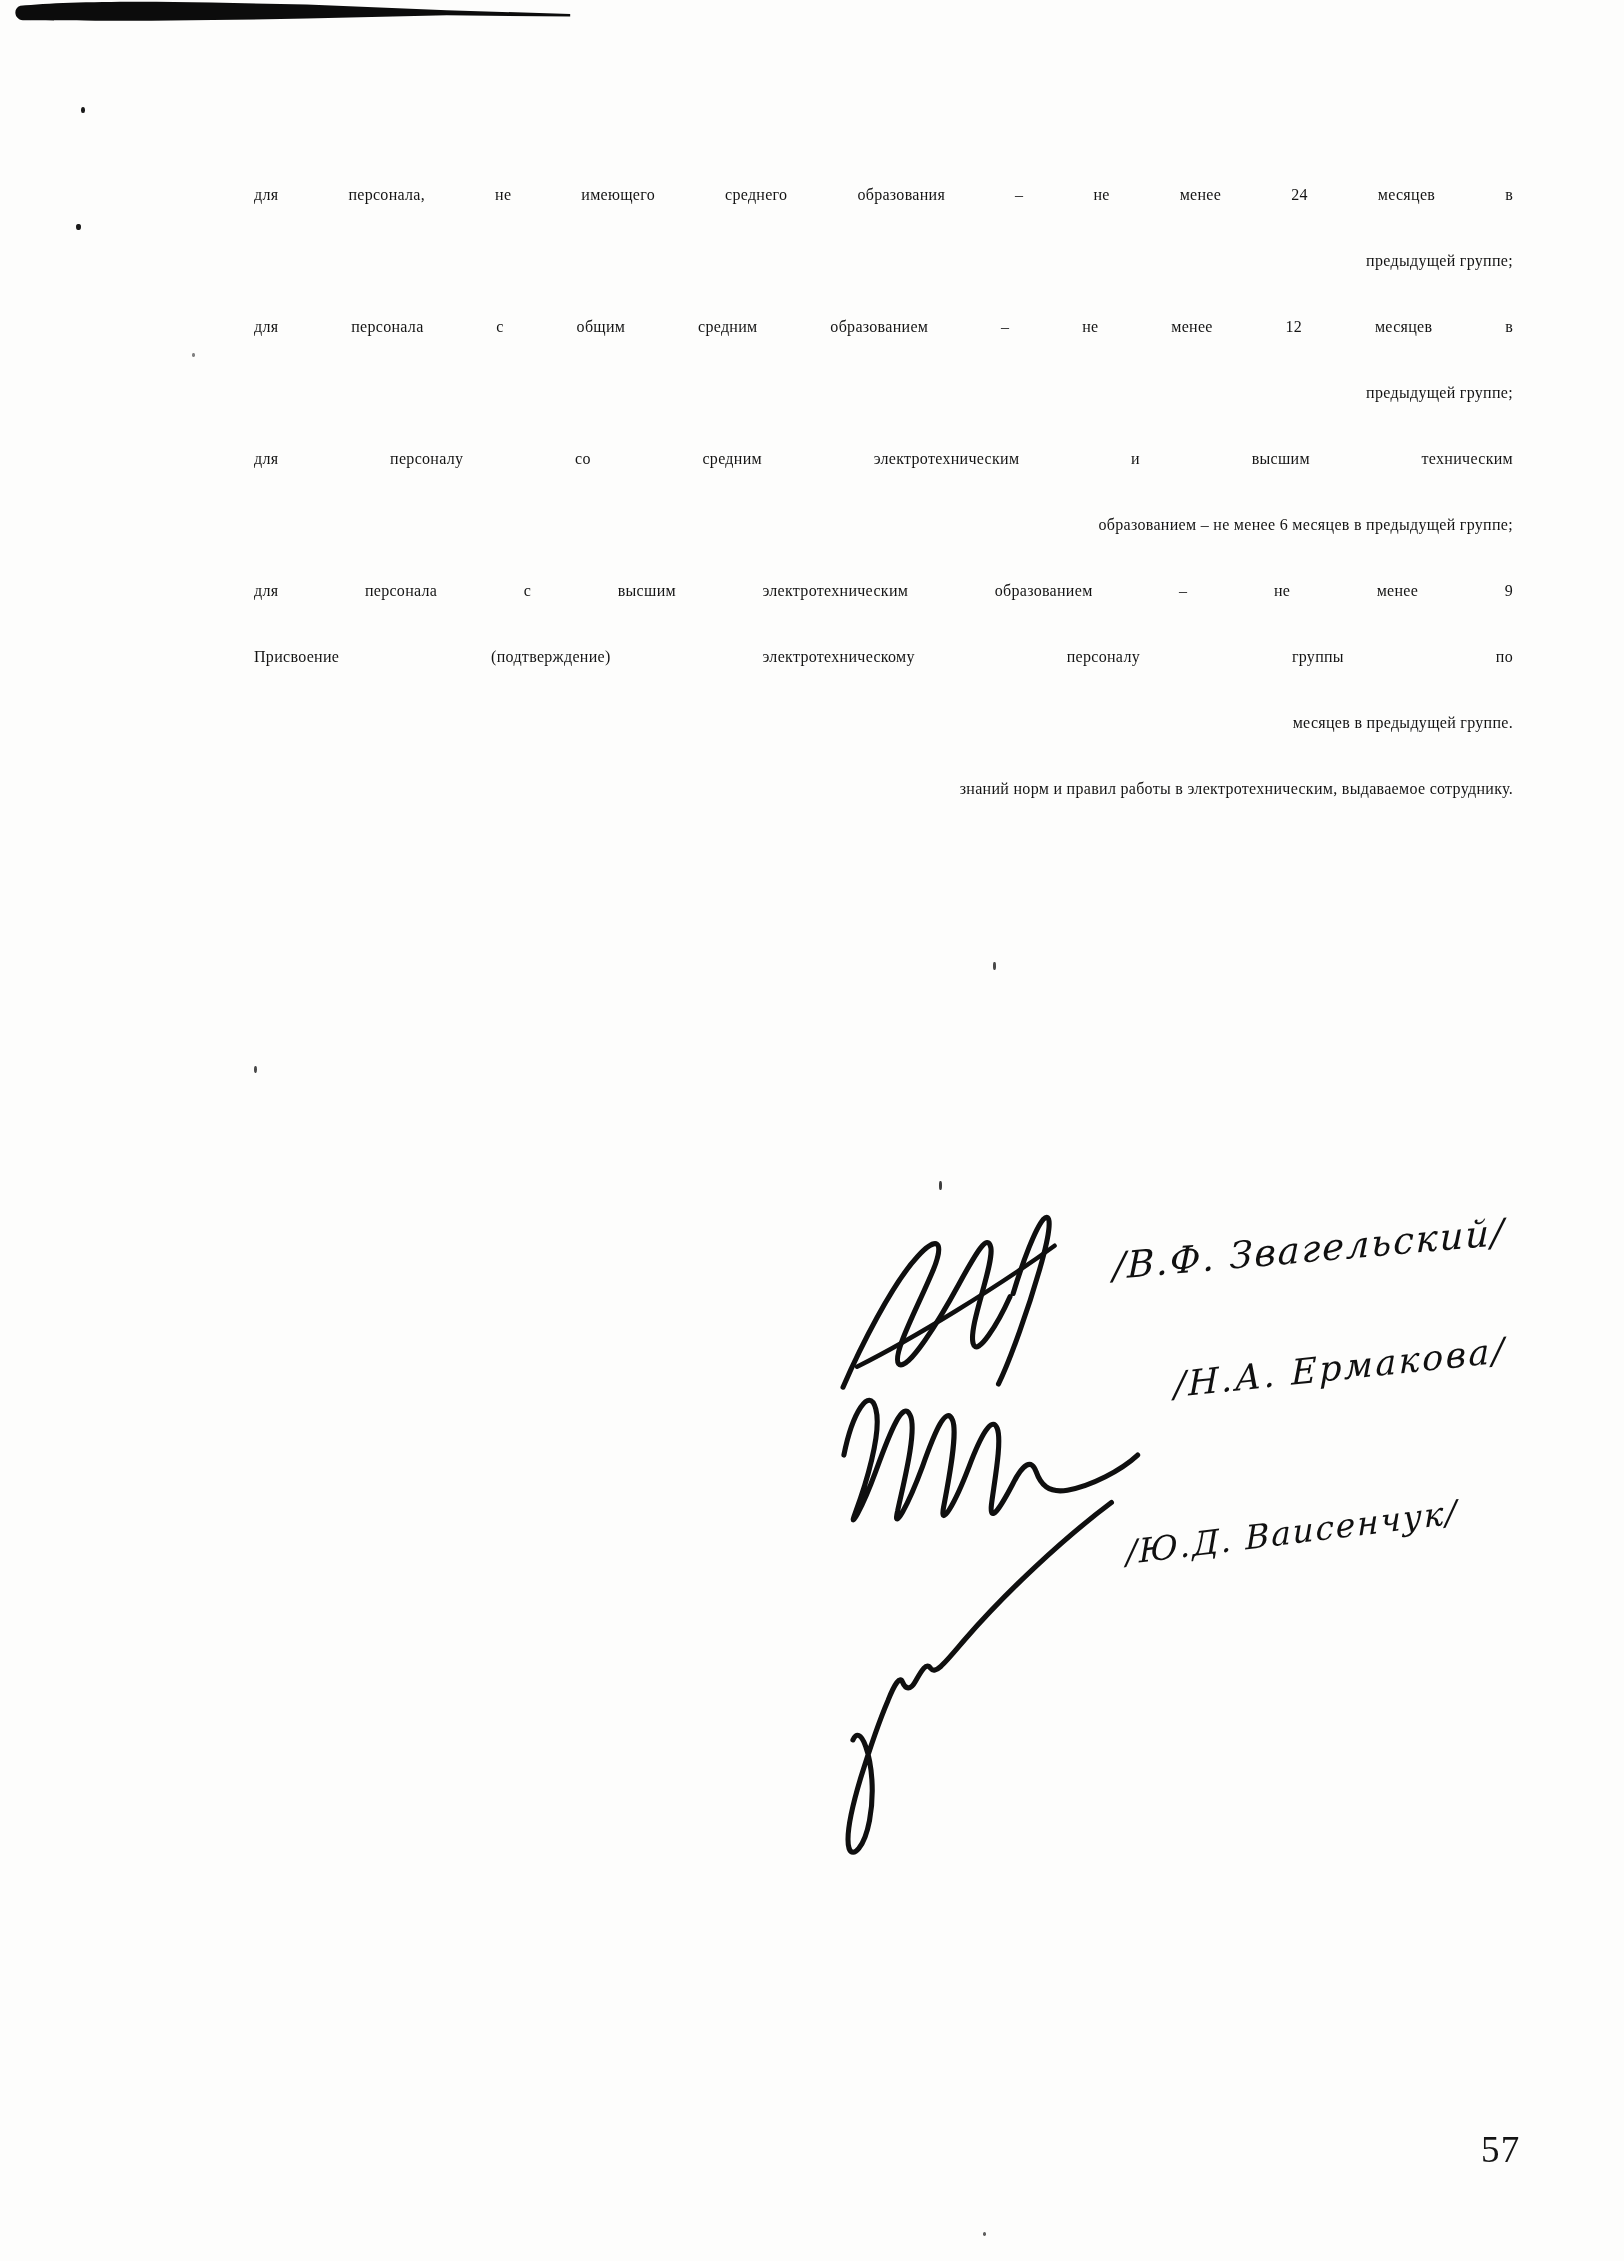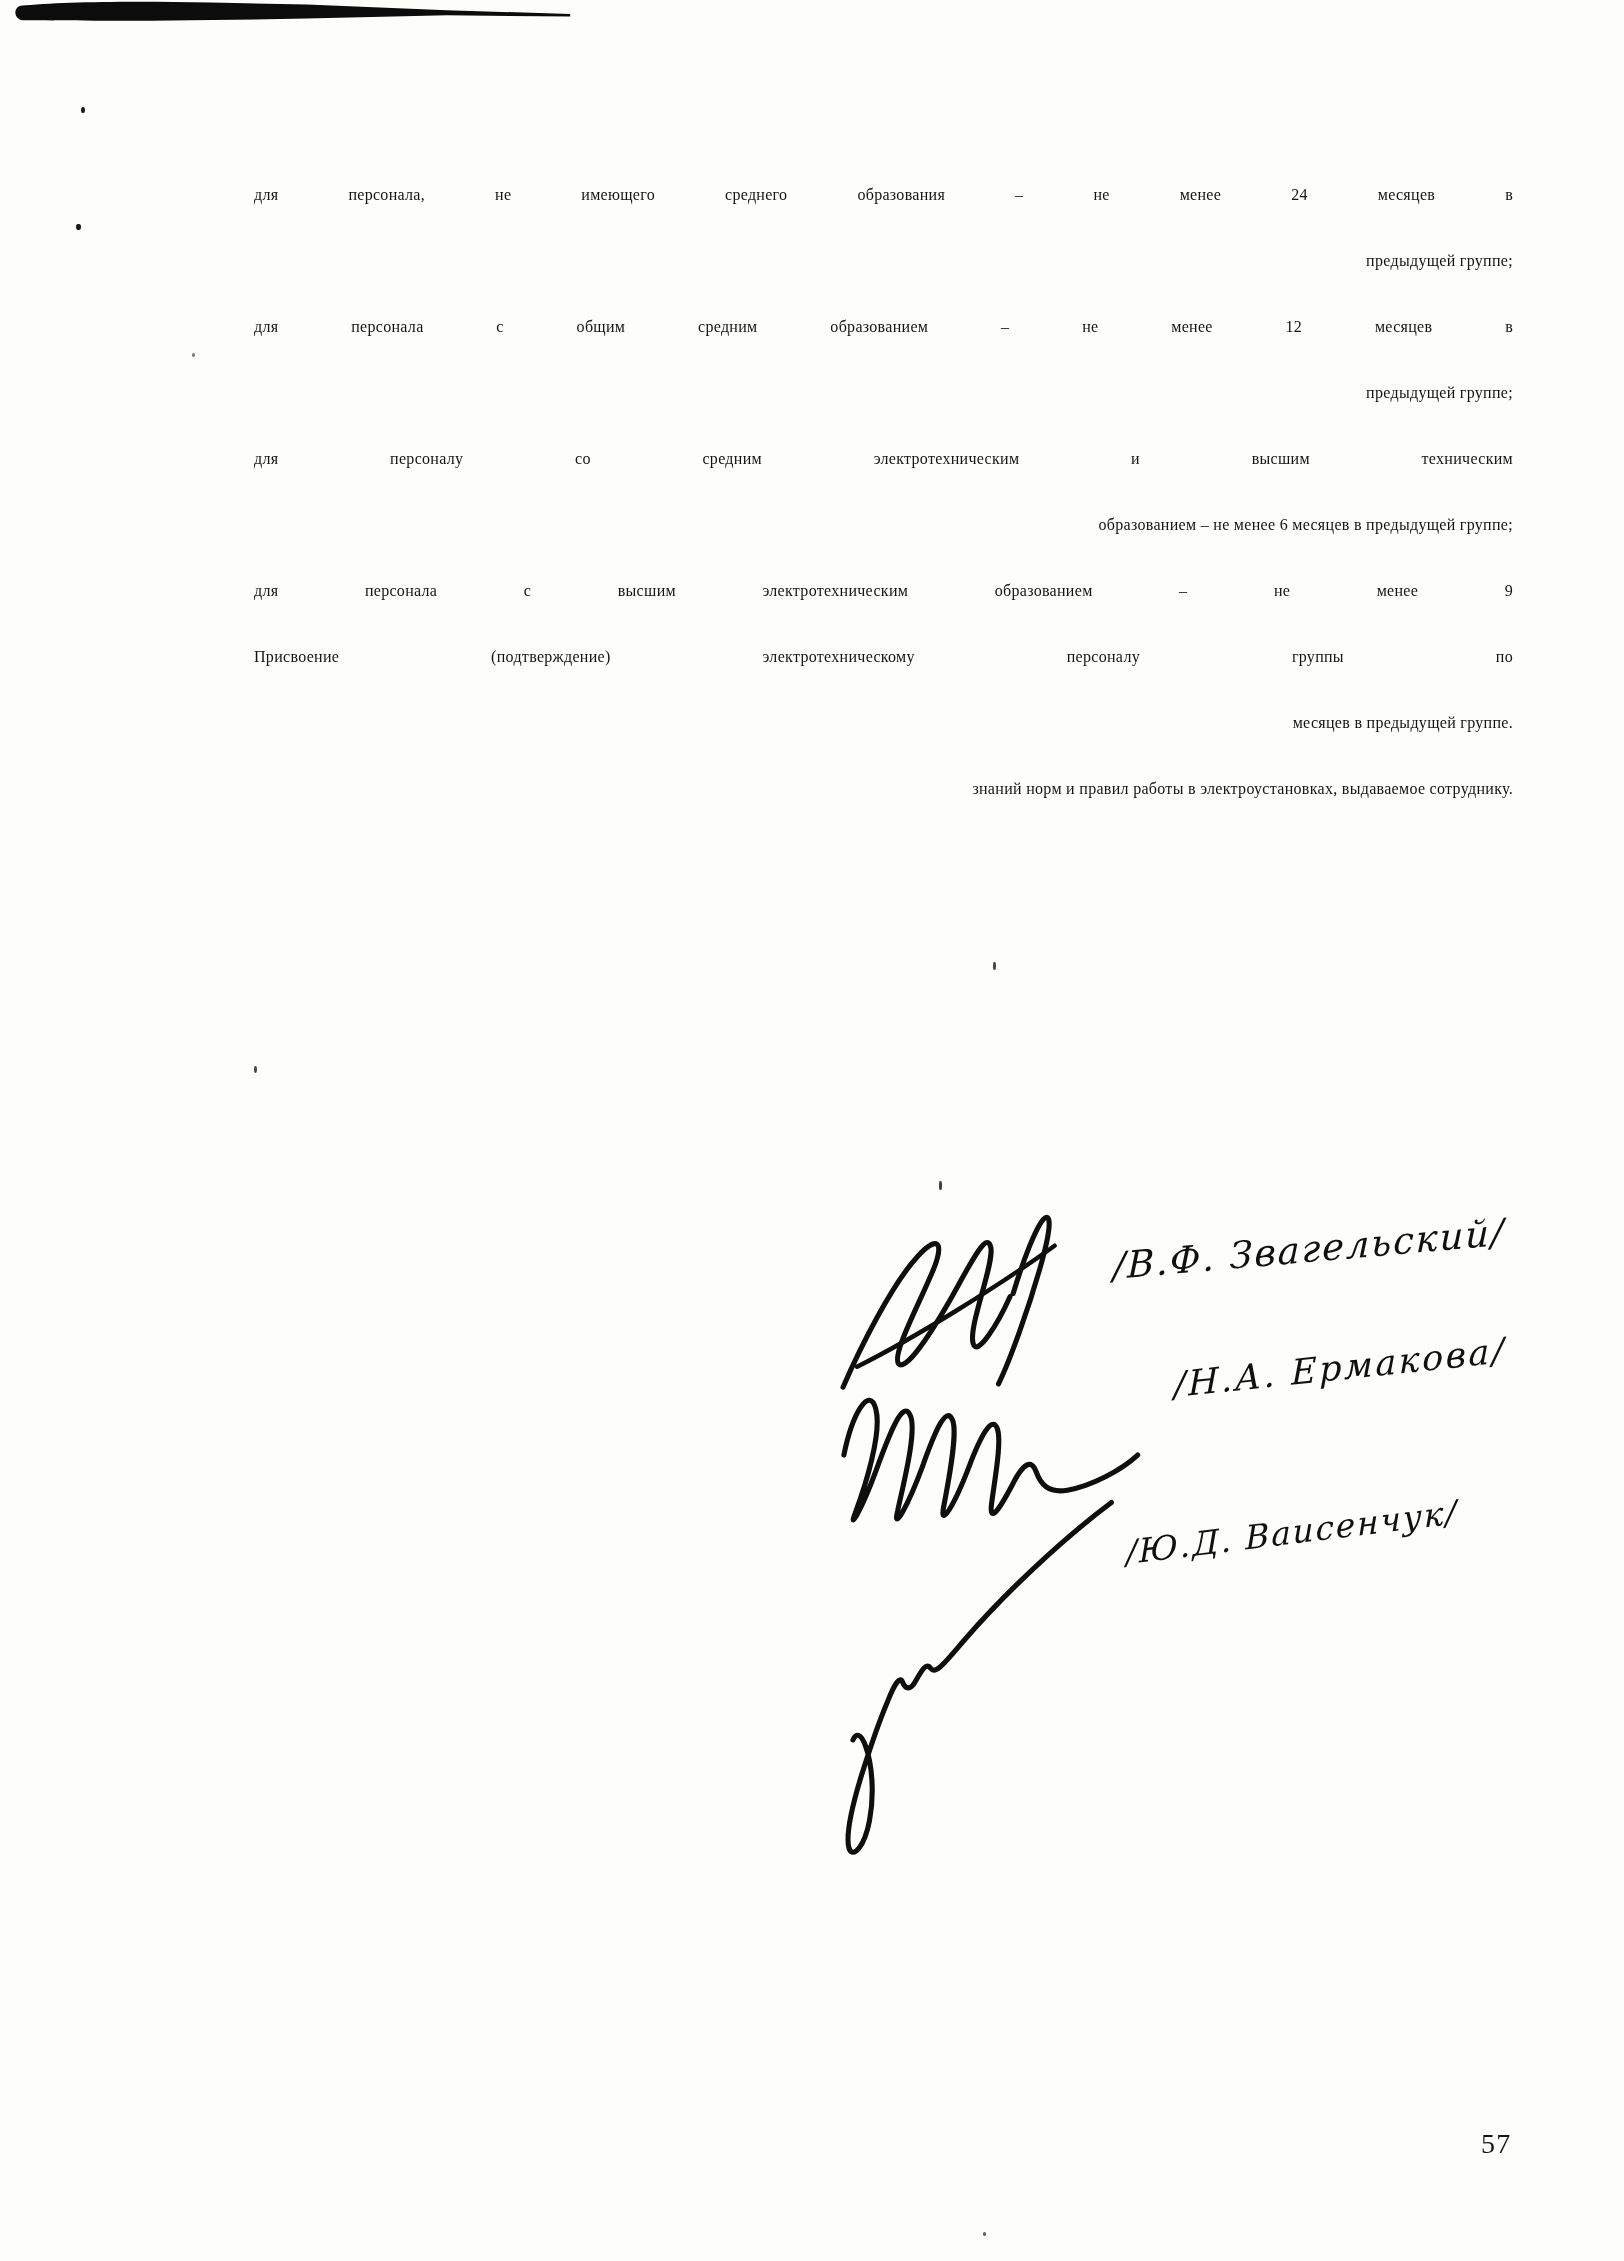--- a/index.html
+++ b/index.html
@@ -33,21 +33,21 @@
     font-style:italic;
     color:#101010;
     white-space:nowrap;
     transform-origin:left center;
   }
   .cap1{left:1113px;top:1245px;font-size:37px;letter-spacing:1.9px;transform:rotate(-5deg) skewX(-6deg);}
   .cap2{left:1174px;top:1365px;font-size:35px;letter-spacing:2.6px;transform:rotate(-6deg) skewX(-6deg);}
   .cap3{left:1126px;top:1533px;font-size:33px;letter-spacing:1.9px;transform:rotate(-7deg) skewX(-6deg);}
   .page-number{
     position:absolute;left:1481px;top:2128px;
-    font-size:28px;letter-spacing:1.3px;
+    font-size:37px;letter-spacing:1.3px;
   }
 </style>
 </head>
 <body>
 
 <div class="page">
 
   <svg class="top-bar" viewBox="0 0 920 44">
     <path d="M30,9 C90,3 200,1 330,4 L480,7 L700,16 L894,22 L894,26 L700,24 L480,29 C300,33 120,33 34,32 C20,30 18,13 30,9 Z" fill="#0c0c0c"></path>
   </svg>
@@ -63,21 +63,21 @@
   <div class="text-block">
     <span class="text-line jf ind">для персонала, не имеющего среднего образования – не менее 24 месяцев в</span>
     <span class="text-line lf">предыдущей группе;</span>
     <span class="text-line jf ind">для персонала с общим средним образованием – не менее 12 месяцев в</span>
     <span class="text-line lf">предыдущей группе;</span>
     <span class="text-line jf ind">для персоналу со средним электротехническим и высшим техническим</span>
     <span class="text-line lf">образованием – не менее 6 месяцев в предыдущей группе;</span>
     <span class="text-line jf ind">для персонала с высшим электротехническим образованием – не менее 9</span>
     <span class="text-line jf ind">Присвоение (подтверждение) электротехническому персоналу группы по</span>
     <span class="text-line lf">месяцев в предыдущей группе.</span>
-    <span class="text-line lf">знаний норм и правил работы в электроустановках, выдаваемое сотруднику.</span>
+    <span class="text-line lf">знаний норм и правил работы в электротехническим, выдаваемое сотруднику.</span>
   </div>
 
   <div>
 
     <svg class="sig-svg" style="left:831px;top:1210px;" width="256" height="188" viewBox="0 0 400 295">
       <path stroke-width="8" d="M18,278 C45,216 95,116 135,73 C165,40 178,48 160,93 C135,153 95,226 105,241 C118,257 170,171 200,116 C228,65 245,36 250,59 C255,86 215,181 222,209 C228,233 262,176 280,136"></path>
       <path stroke-width="8" d="M285,131 C300,81 320,29 332,15 C344,3 346,23 330,81 C310,153 280,236 262,273"></path>
       <path stroke-width="7" d="M40,246 C130,201 260,121 350,56"></path>
     </svg>
 

